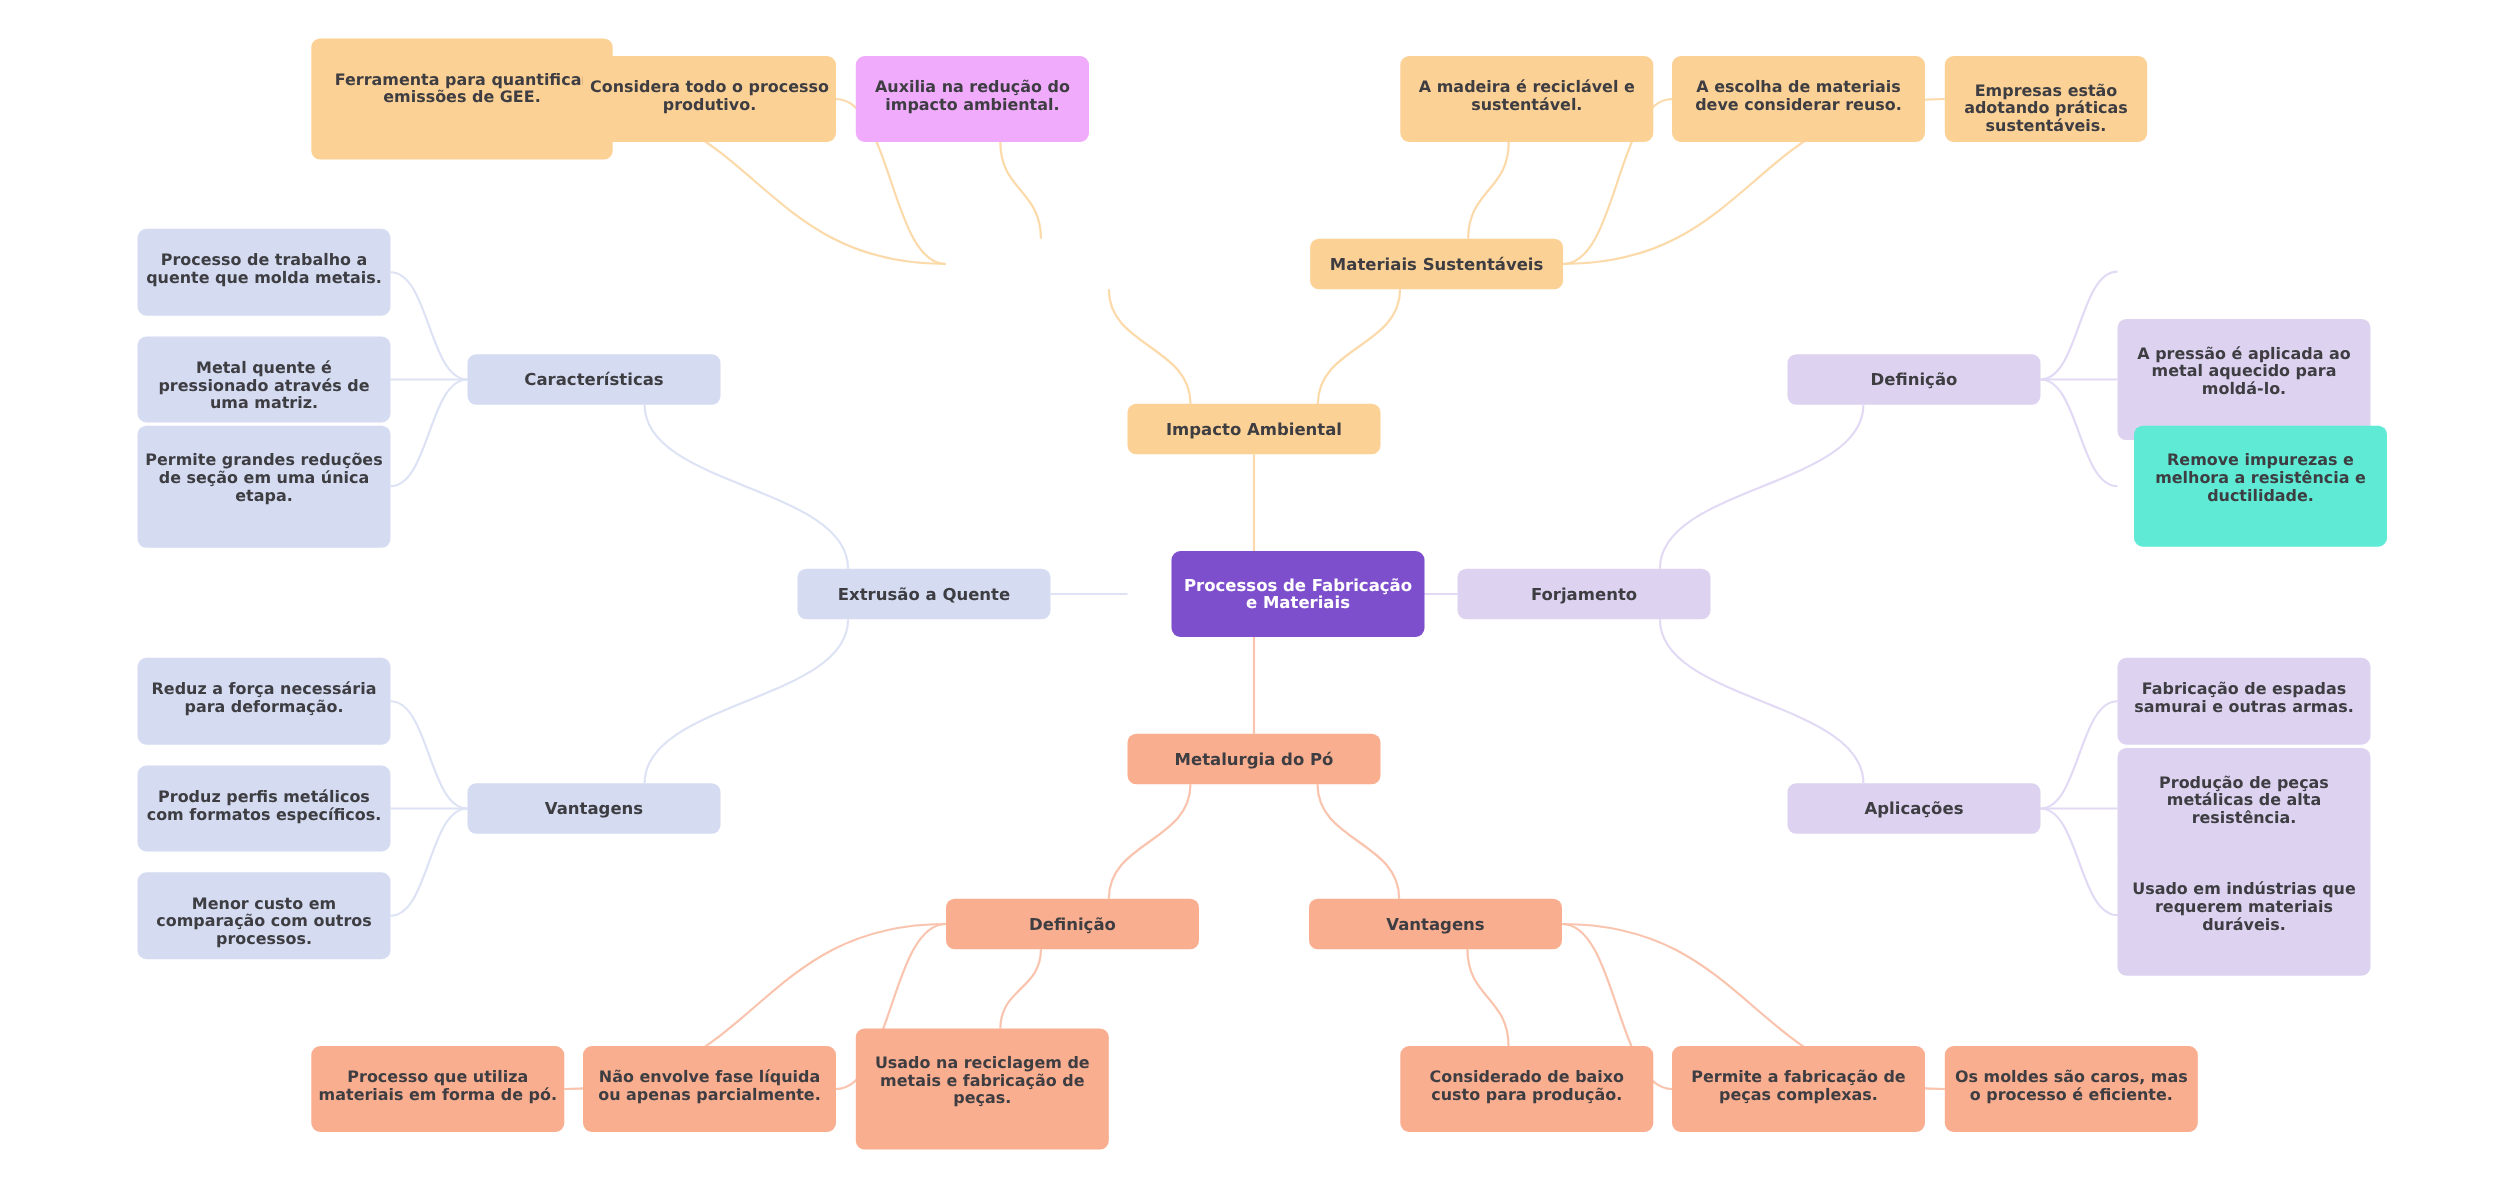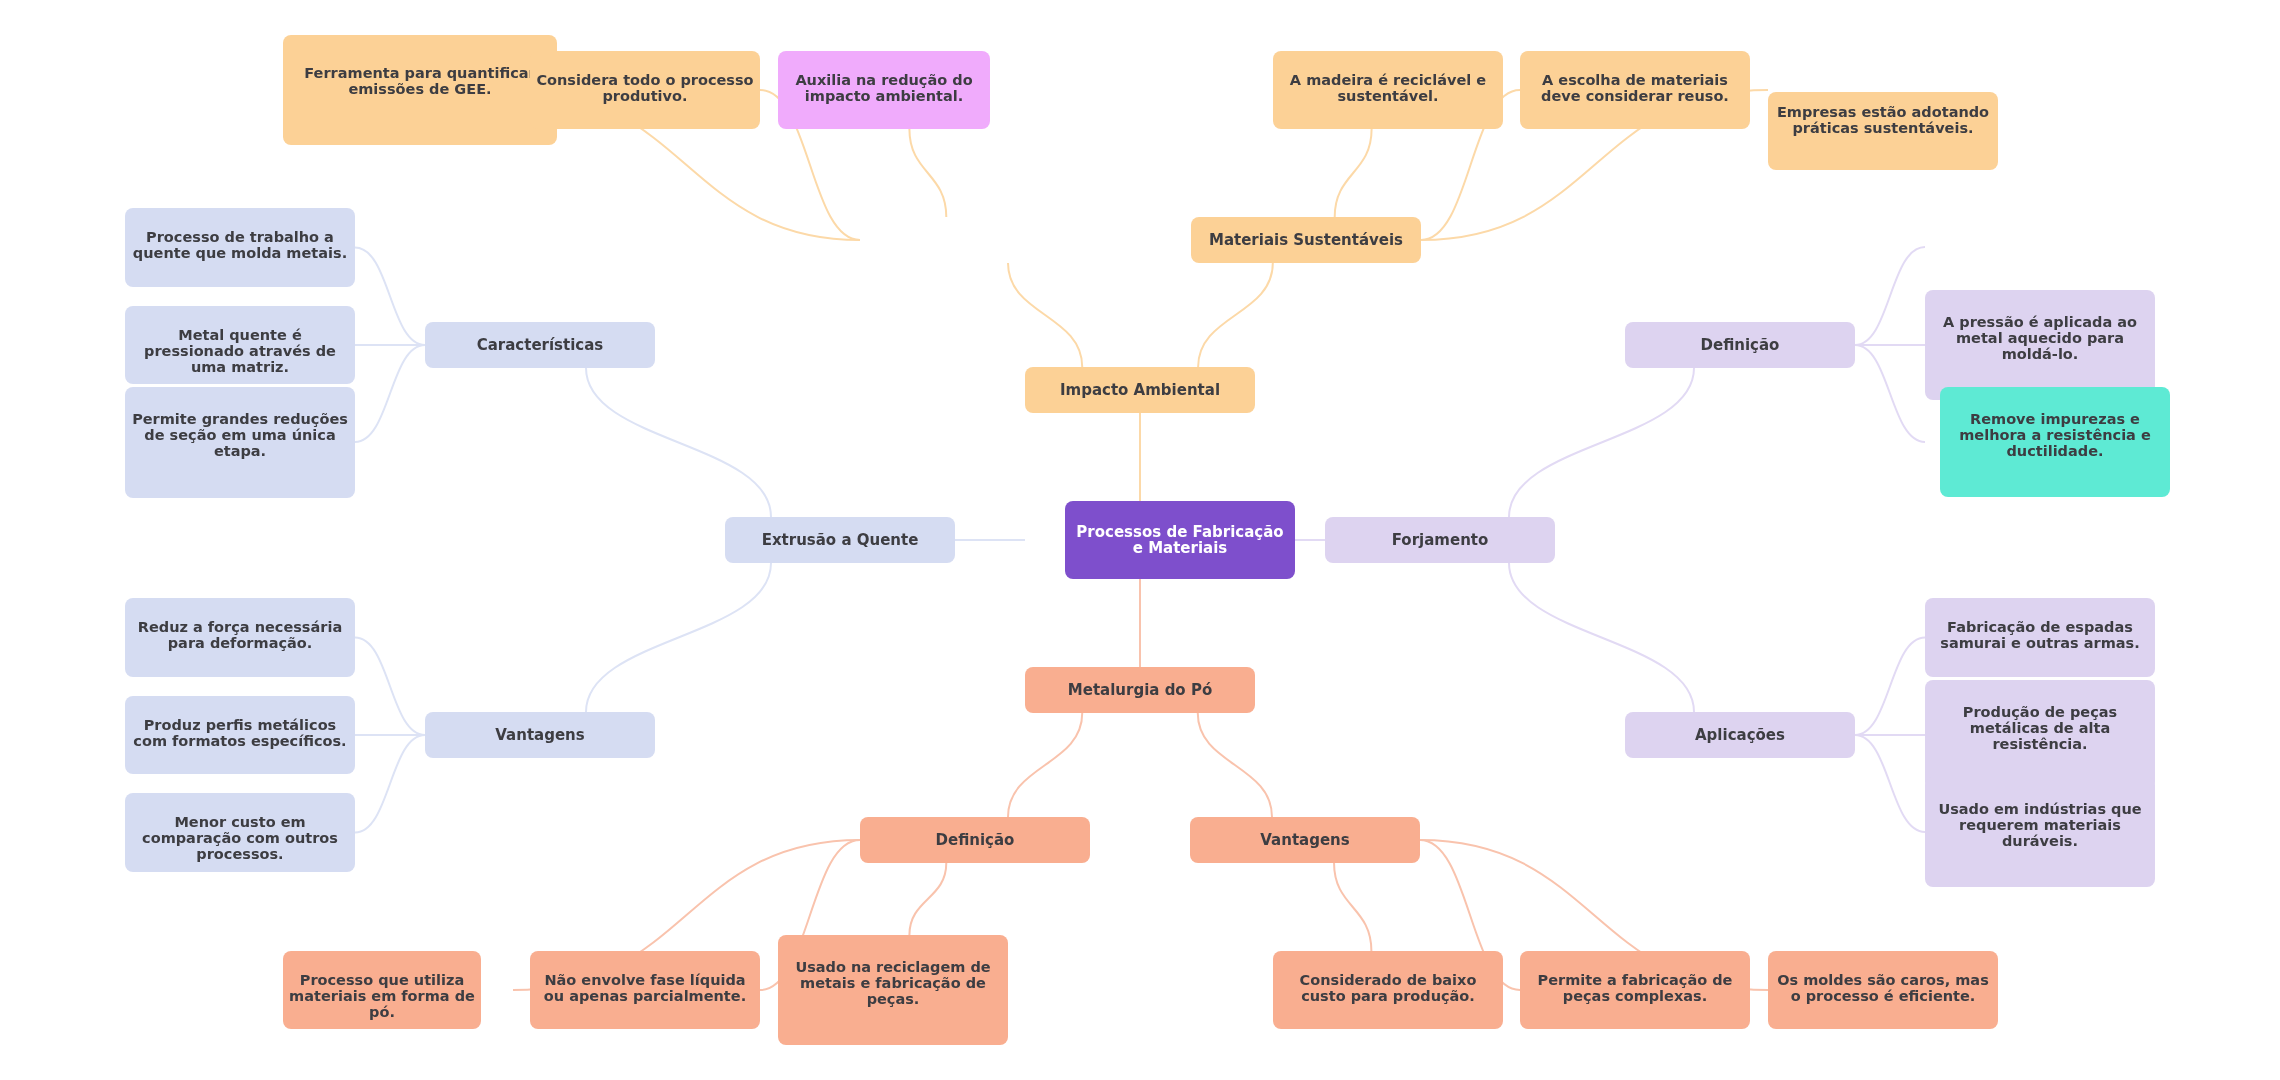--- a/index.html
+++ b/index.html
@@ -75,21 +75,21 @@
     </div>
   <div class="node" id="n-b0-t1" style="left: 1191px; top: 217px; width: 230px; height: 46px; background: rgb(252, 209, 150);">
     <span>Materiais Sustentáveis</span>
     </div>
   <div class="node" id="n-b0-t1-l0" style="left: 1273px; top: 51px; width: 230px; height: 78px; background: rgb(252, 209, 150); font-size: 14.5px; line-height: 16px; align-items: flex-start; padding-top: 21px;">
       <span>A madeira é reciclável e sustentável.</span>
     </div>
   <div class="node" id="n-b0-t1-l1" style="left: 1520px; top: 51px; width: 230px; height: 78px; background: rgb(252, 209, 150); font-size: 14.5px; line-height: 16px; align-items: flex-start; padding-top: 21px;">
       <span>A escolha de materiais deve considerar reuso.</span>
     </div>
-  <div class="node" id="n-b0-t1-l2" style="left: 1768px; top: 51px; width: 230px; height: 78px; background: rgb(252, 209, 150); font-size: 14.5px; line-height: 16px; align-items: flex-start; padding-top: 12px; margin-top: 41px;">
+  <div class="node" id="n-b0-t1-l2" style="left: 1768px; top: 51px; width: 184px; height: 78px; background: rgb(252, 209, 150); font-size: 14.5px; line-height: 16px; align-items: flex-start; padding-top: 24px;">
       <span>Empresas estão adotando práticas sustentáveis.</span>
     </div>
 
   <div class="node" id="n-b1" style="left: 725px; top: 517px; width: 230px; height: 46px; background: rgb(213, 220, 242);">
     <span>Extrusão a Quente</span>
     </div>
   <div class="node" id="n-b1-t0" style="left: 425px; top: 322px; width: 230px; height: 46px; background: rgb(213, 220, 242);">
     <span>Características</span>
     </div>
   <div class="node" id="n-b1-t0-l0" style="left: 125px; top: 208px; width: 230px; height: 79px; background: rgb(213, 220, 242); font-size: 14.5px; line-height: 16px; align-items: flex-start; padding-top: 21px;">
@@ -138,21 +138,21 @@
   <div class="node" id="n-b2-t1-l2" style="left: 1925px; top: 777px; width: 230px; height: 110px; background: rgb(221, 211, 240); font-size: 14.5px; line-height: 16px; align-items: flex-start; padding-top: 24px;">
       <span>Usado em indústrias que requerem materiais duráveis.</span>
     </div>
 
   <div class="node" id="n-b3" style="left: 1025px; top: 667px; width: 230px; height: 46px; background: rgb(249, 174, 144);">
     <span>Metalurgia do Pó</span>
     </div>
   <div class="node" id="n-b3-t0" style="left: 860px; top: 817px; width: 230px; height: 46px; background: rgb(249, 174, 144);">
     <span>Definição</span>
     </div>
-  <div class="node" id="n-b3-t0-l0" style="left: 283px; top: 951px; width: 198px; height: 78px; background: rgb(249, 174, 144); font-size: 14.5px; line-height: 16px; align-items: flex-start; padding-top: 21px;">
+  <div class="node" id="n-b3-t0-l0" style="left: 283px; top: 951px; width: 230px; height: 78px; background: rgb(249, 174, 144); font-size: 14.5px; line-height: 16px; align-items: flex-start; padding-top: 21px;">
       <span>Processo que utiliza materiais em forma de pó.</span>
     </div>
   <div class="node" id="n-b3-t0-l1" style="left: 530px; top: 951px; width: 230px; height: 78px; background: rgb(249, 174, 144); font-size: 14.5px; line-height: 16px; align-items: flex-start; padding-top: 21px;">
       <span>Não envolve fase líquida ou apenas parcialmente.</span>
     </div>
   <div class="node" id="n-b3-t0-l2" style="left: 778px; top: 935px; width: 230px; height: 110px; background: rgb(249, 174, 144); font-size: 14.5px; line-height: 16px; align-items: flex-start; padding-top: 24px;">
       <span>Usado na reciclagem de metais e fabricação de peças.</span>
     </div>
   <div class="node" id="n-b3-t1" style="left: 1190px; top: 817px; width: 230px; height: 46px; background: rgb(249, 174, 144);">
     <span>Vantagens</span>

